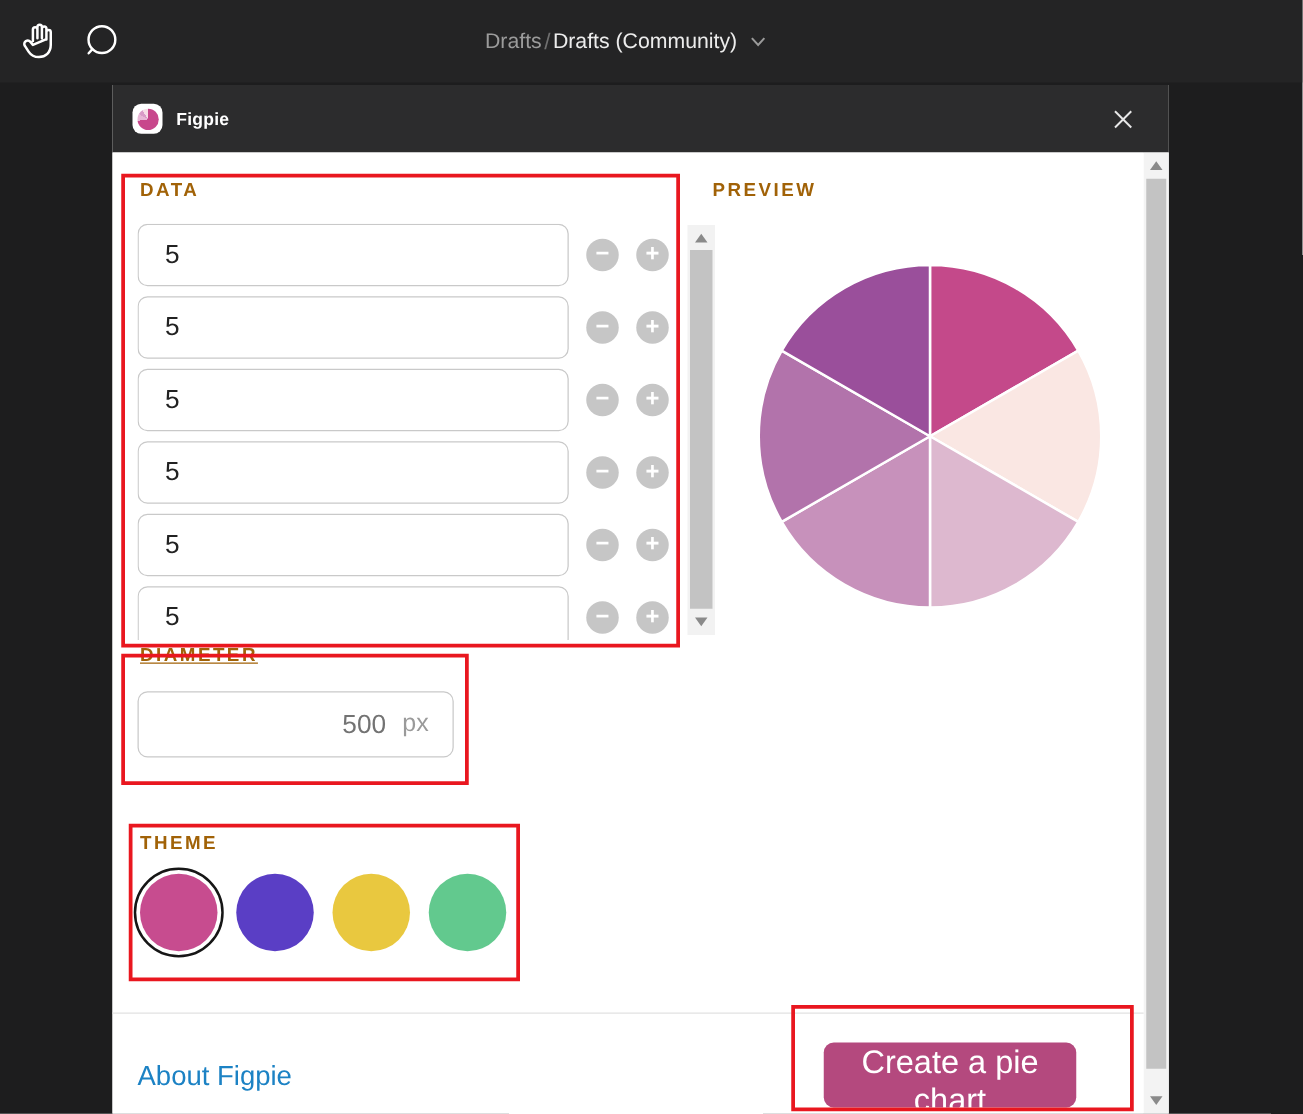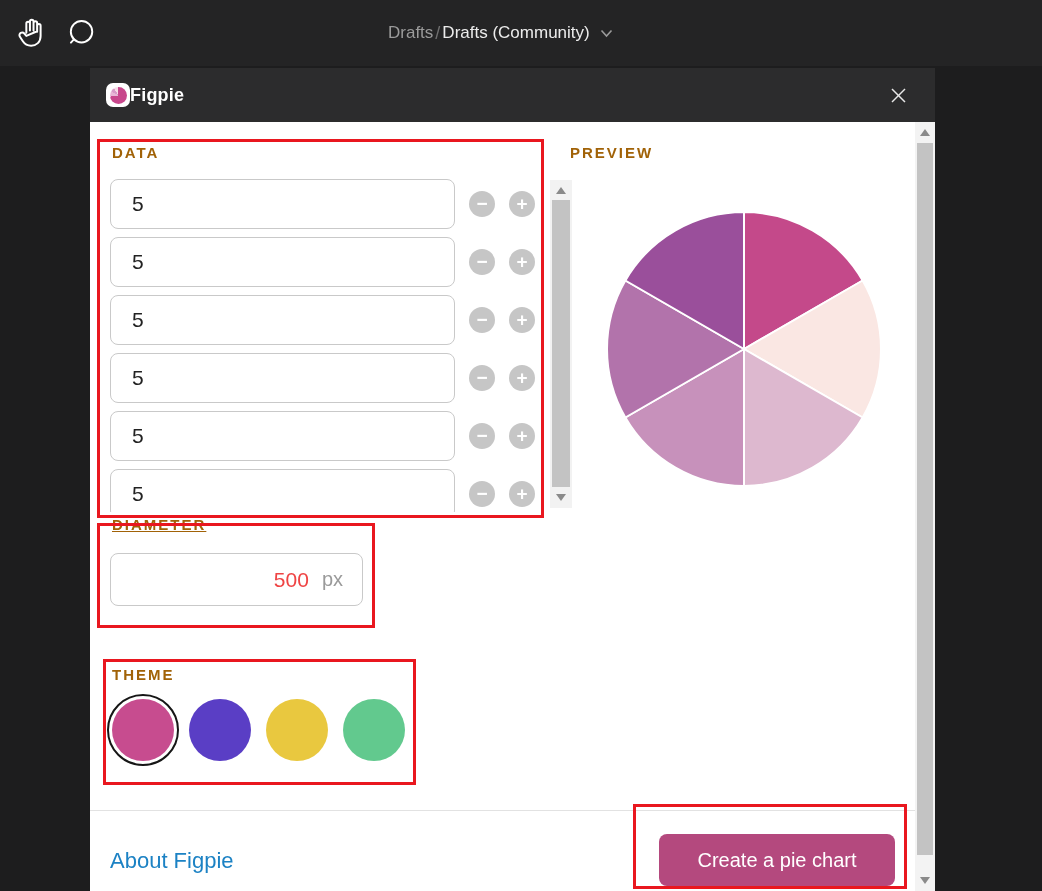--- a/index.html
+++ b/index.html
@@ -36,21 +36,21 @@
     background:#2c2c2d; display:flex; align-items:center; padding:0 16px;
   }
   .app-icon {
     width:24px; height:24px; background:#fff; border-radius:7px;
     display:flex; align-items:center; justify-content:center;
   }
   .app-icon-pie {
     width:17px; height:17px; border-radius:50%;
     background:conic-gradient(#c8478c 0 262deg, #e8b6d6 262deg 300deg, #d99bc8 300deg 328deg, #f6dde6 328deg 360deg);
   }
-  .plugin-title { color:#ffffff; font-weight:bold; font-size:18px; margin-left:0; letter-spacing:.2px; }
+  .plugin-title { color:#ffffff; font-weight:bold; font-size:14px; margin-left:11px; letter-spacing:.2px; }
   .close-btn { margin-left:auto; margin-right:10px; width:22px; height:22px; display:flex; align-items:center; justify-content:center; cursor:pointer; }
 
   .plugin-body { position:absolute; left:0; top:54px; width:825px; height:769px; background:#fff; }
 
   .section-label {
     position:absolute; font-size:15px; font-weight:bold; color:#a16207;
     letter-spacing:2px;
   }
   .label-data    { left:22px;  top:22px; }
   .label-preview { left:480px; top:22px; }
@@ -90,35 +90,35 @@
   
   .pie-wrap { position:absolute; left:515px; top:88px; width:278px; height:278px; }
 
   
   .diameter-input {
     position:absolute; left:20px; top:431px; width:253px; height:53px;
     border:1px solid #c9c9c9; border-radius:8px; background:#fff;
     display:flex; align-items:center; justify-content:flex-end;
     padding-right:19px; gap:13px;
   }
-  .diameter-value { font-size:21px; color:#ef4444; }
+  .diameter-value { font-size:21px; color:#737373; }
   .diameter-unit  { font-size:20px; color:#9a9a9a; }
 
   
   .swatch-row { position:absolute; left:22px; top:577px; display:flex; gap:15px; }
   .swatch { width:62px; height:62px; border-radius:50%; cursor:pointer; border:none; }
   .swatch.selected { outline:2.5px solid #161616; outline-offset:3px; }
 
   
   .footer-divider { position:absolute; left:0; top:688px; width:825px; height:1px; background:#e2e2e2; }
   .about-link { position:absolute; left:20px; top:726px; font-size:22px; color:#1c82c4; text-decoration:none; cursor:pointer; }
   .create-btn {
-    position:absolute; left:569px; top:712px; width:236px; height:52px;
+    position:absolute; left:569px; top:712px; width:202px; height:52px;
     background:#b4497e; border:none; border-radius:8px; color:#fff;
-    font-size:20px; font-family:inherit; cursor:pointer;
+    font-size:26px; font-family:inherit; cursor:pointer;
   }
 
   
   .annotation { position:absolute; border:3px solid #e9171f; pointer-events:none; }
   .ann-data     { left:97px;  top:139px; width:447px; height:379px; }
   .ann-diameter { left:97px;  top:523px; width:278px; height:105px; }
   .ann-theme    { left:103px; top:659px; width:313px; height:126px; }
   .ann-button   { left:633px; top:804px; width:274px; height:85px; }
 </style>
 </head>

